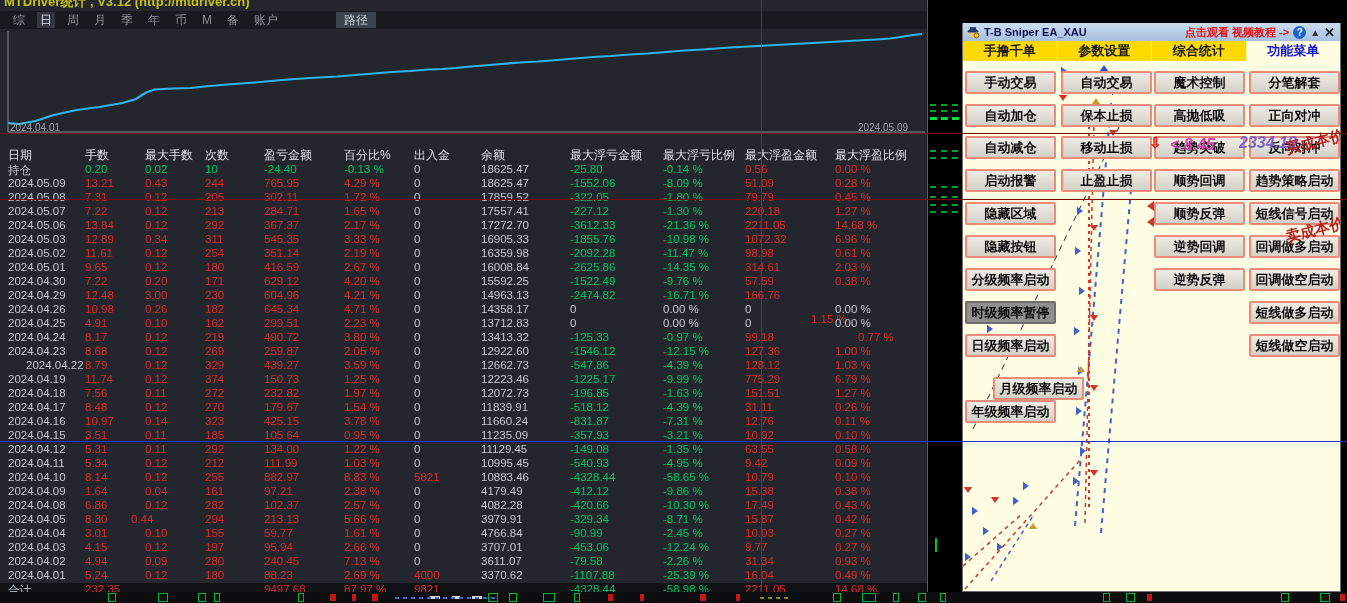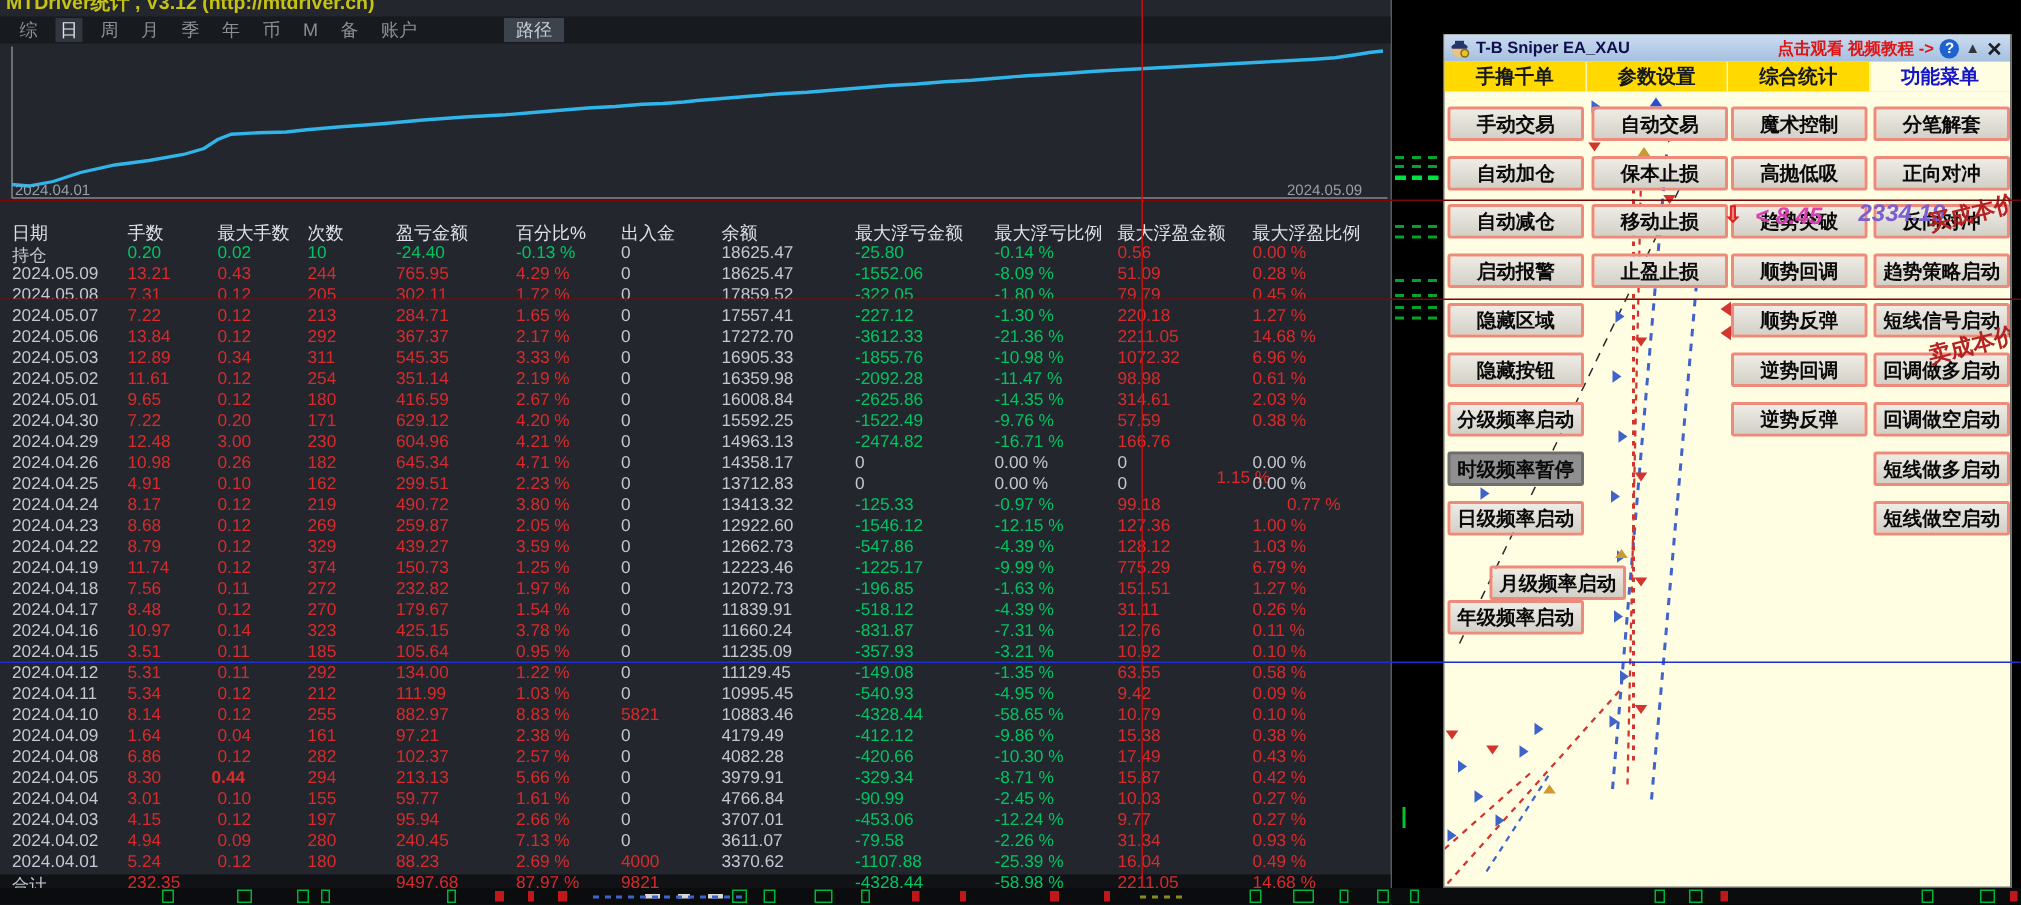--- a/index.html
+++ b/index.html
@@ -329,21 +329,21 @@
             <span class="cell c-red" style="left: 264px;">259.87</span>
             <span class="cell c-red" style="left: 344px;">2.05 %</span>
             <span class="cell c-dim" style="left: 414px;">0</span>
             <span class="cell c-dim" style="left: 481px;">12922.60</span>
             <span class="cell c-green" style="left: 570px;">-1546.12</span>
             <span class="cell c-green" style="left: 663px;">-12.15 %</span>
             <span class="cell c-red" style="left: 745px;">127.36</span>
             <span class="cell c-red" style="left: 835px;">1.00 %</span>
           </div>
           <div class="t-row" style="top: 214px;">
-            <span class="cell c-dim" style="left: 8px;">2024.04.22</span>
+            <span class="cell c-dim" style="left: 26px;">2024.04.22</span>
             <span class="cell c-red" style="left: 85px;">8.79</span>
             <span class="cell c-red" style="left: 145px;">0.12</span>
             <span class="cell c-red" style="left: 205px;">329</span>
             <span class="cell c-red" style="left: 264px;">439.27</span>
             <span class="cell c-red" style="left: 344px;">3.59 %</span>
             <span class="cell c-dim" style="left: 414px;">0</span>
             <span class="cell c-dim" style="left: 481px;">12662.73</span>
             <span class="cell c-green" style="left: 570px;">-547.86</span>
             <span class="cell c-green" style="left: 663px;">-4.39 %</span>
             <span class="cell c-red" style="left: 745px;">128.12</span>
@@ -485,21 +485,21 @@
             <span class="cell c-dim" style="left: 414px;">0</span>
             <span class="cell c-dim" style="left: 481px;">4082.28</span>
             <span class="cell c-green" style="left: 570px;">-420.66</span>
             <span class="cell c-green" style="left: 663px;">-10.30 %</span>
             <span class="cell c-red" style="left: 745px;">17.49</span>
             <span class="cell c-red" style="left: 835px;">0.43 %</span>
           </div>
           <div class="t-row" style="top: 368px;">
             <span class="cell c-dim" style="left: 8px;">2024.04.05</span>
             <span class="cell c-red" style="left: 85px;">8.30</span>
-            <span class="cell c-red" style="left: 141px; font-weight: bold;">0.44</span>
+            <span class="cell c-red" style="left: 131px;">0.44</span>
             <span class="cell c-red" style="left: 205px;">294</span>
             <span class="cell c-red" style="left: 264px;">213.13</span>
             <span class="cell c-red" style="left: 344px;">5.66 %</span>
             <span class="cell c-dim" style="left: 414px;">0</span>
             <span class="cell c-dim" style="left: 481px;">3979.91</span>
             <span class="cell c-green" style="left: 570px;">-329.34</span>
             <span class="cell c-green" style="left: 663px;">-8.71 %</span>
             <span class="cell c-red" style="left: 745px;">15.87</span>
             <span class="cell c-red" style="left: 835px;">0.42 %</span>
           </div>

